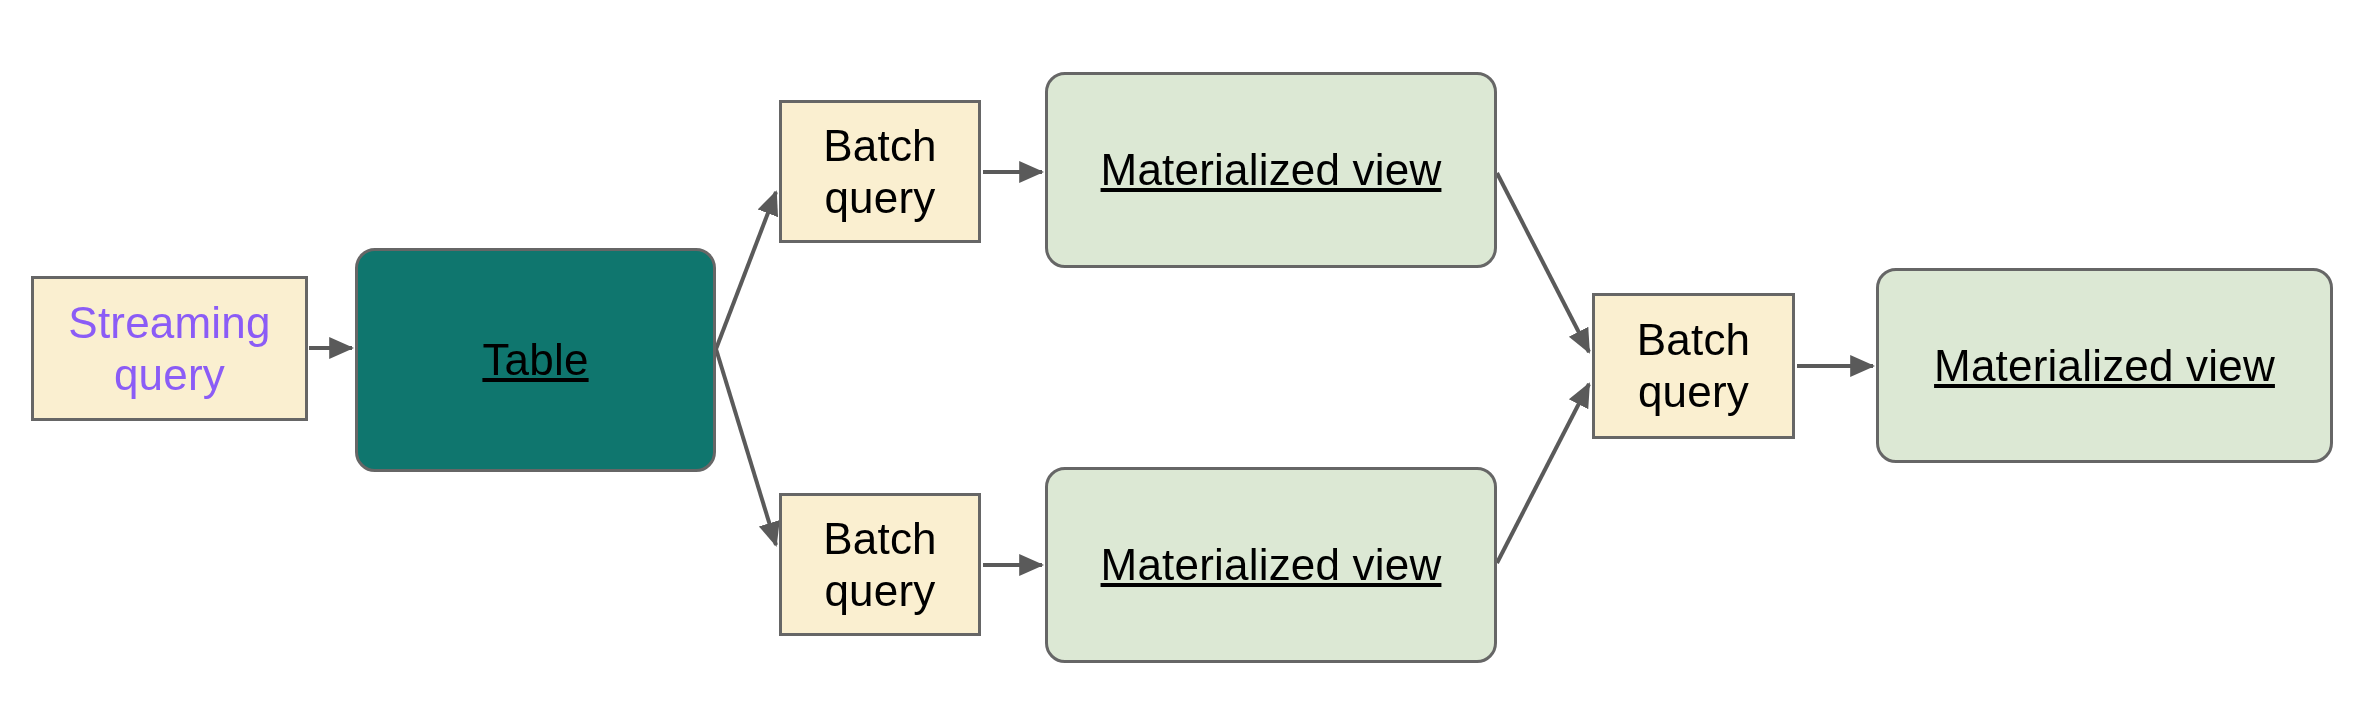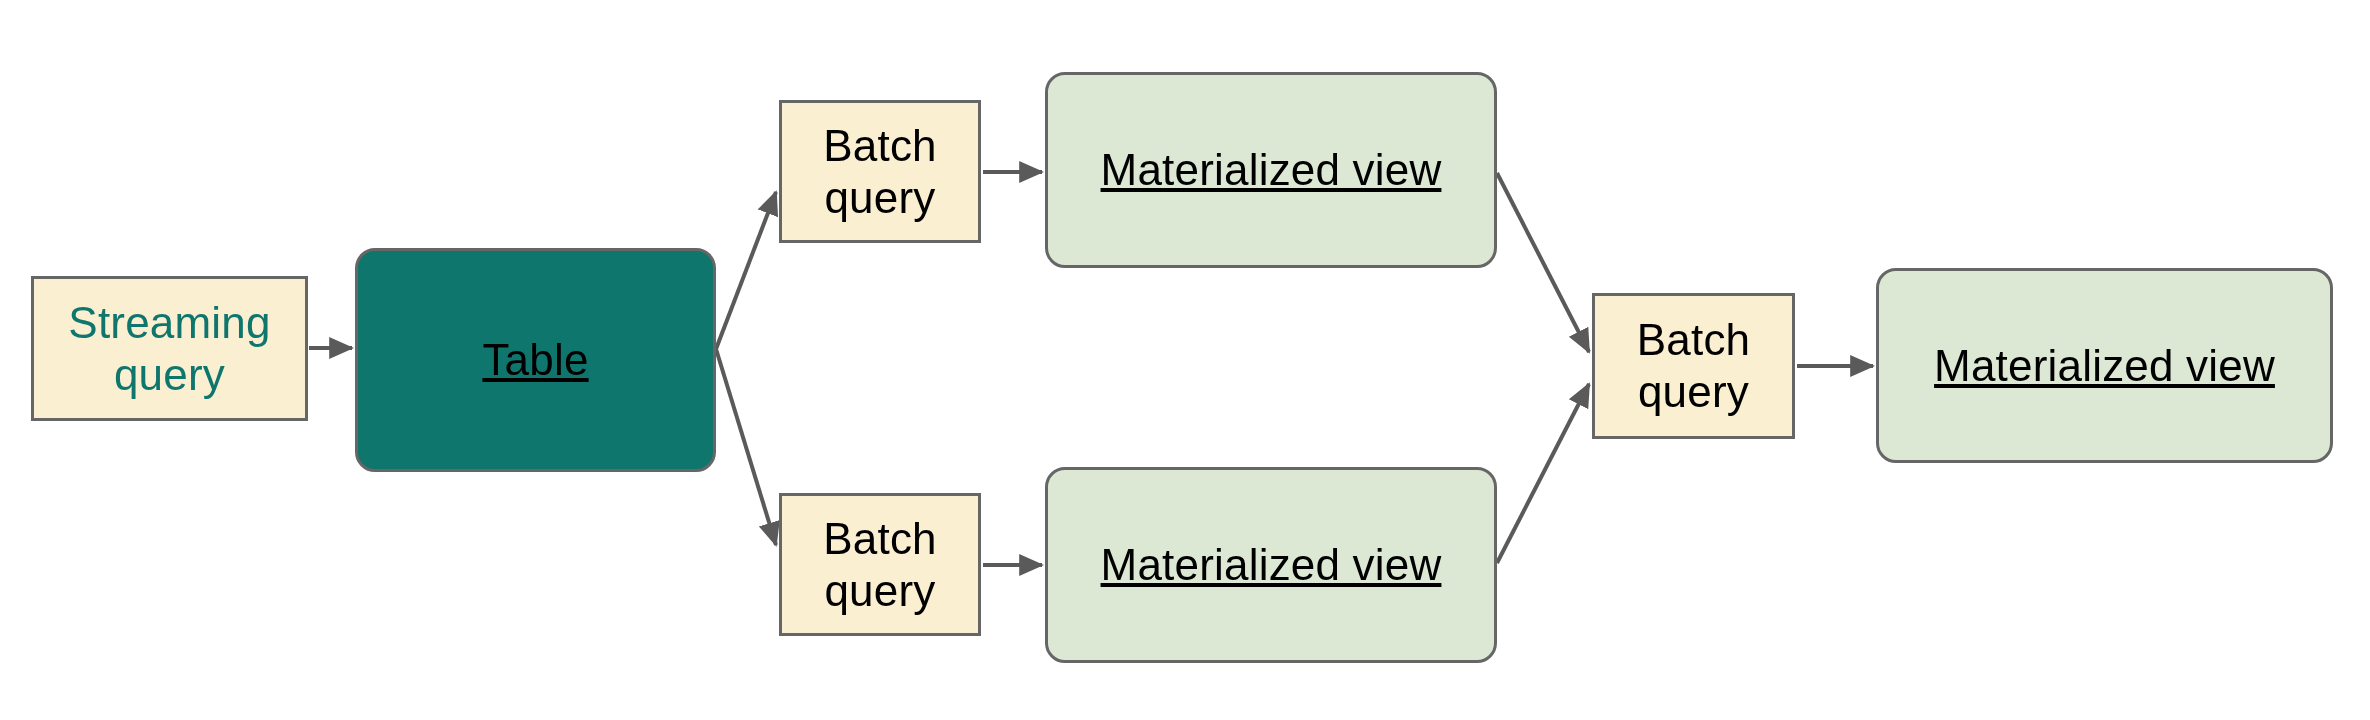--- a/index.html
+++ b/index.html
@@ -78,21 +78,21 @@
 
     <line x1="983" y1="565" x2="1042" y2="565" stroke="#5a5a5a" stroke-width="4" marker-end="url(#arrow)"></line>
 
     <line x1="1497" y1="173" x2="1589" y2="352" stroke="#5a5a5a" stroke-width="4" marker-end="url(#arrow)"></line>
 
     <line x1="1497" y1="563" x2="1589" y2="384" stroke="#5a5a5a" stroke-width="4" marker-end="url(#arrow)"></line>
 
     <line x1="1797" y1="366" x2="1873" y2="366" stroke="#5a5a5a" stroke-width="4" marker-end="url(#arrow)"></line>
   </svg>
 
-  <div class="node node-process" style="left: 31px; top: 276px; width: 277px; height: 145px; background: rgb(250, 239, 208); border-color: rgb(102, 102, 102); color: #0f766e; border-radius: 0px;">
+  <div class="node node-process" style="left: 31px; top: 276px; width: 277px; height: 145px; background: rgb(250, 239, 208); border-color: rgb(102, 102, 102); color: #8b5cf6; border-radius: 0px;">
     <span class="node-label">Streaming
 query</span>
   </div>
 
   <div class="node node-store" style="left: 355px; top: 248px; width: 361px; height: 224px; background: #0f766e; border-color: rgb(102, 102, 102); color: rgb(0, 0, 0); border-radius: 20px;">
     <span class="node-label">Table</span>
   </div>
 
   <div class="node node-process" style="left: 779px; top: 100px; width: 202px; height: 143px; background: rgb(250, 239, 208); border-color: rgb(102, 102, 102); color: rgb(0, 0, 0); border-radius: 0px;">
     <span class="node-label">Batch

